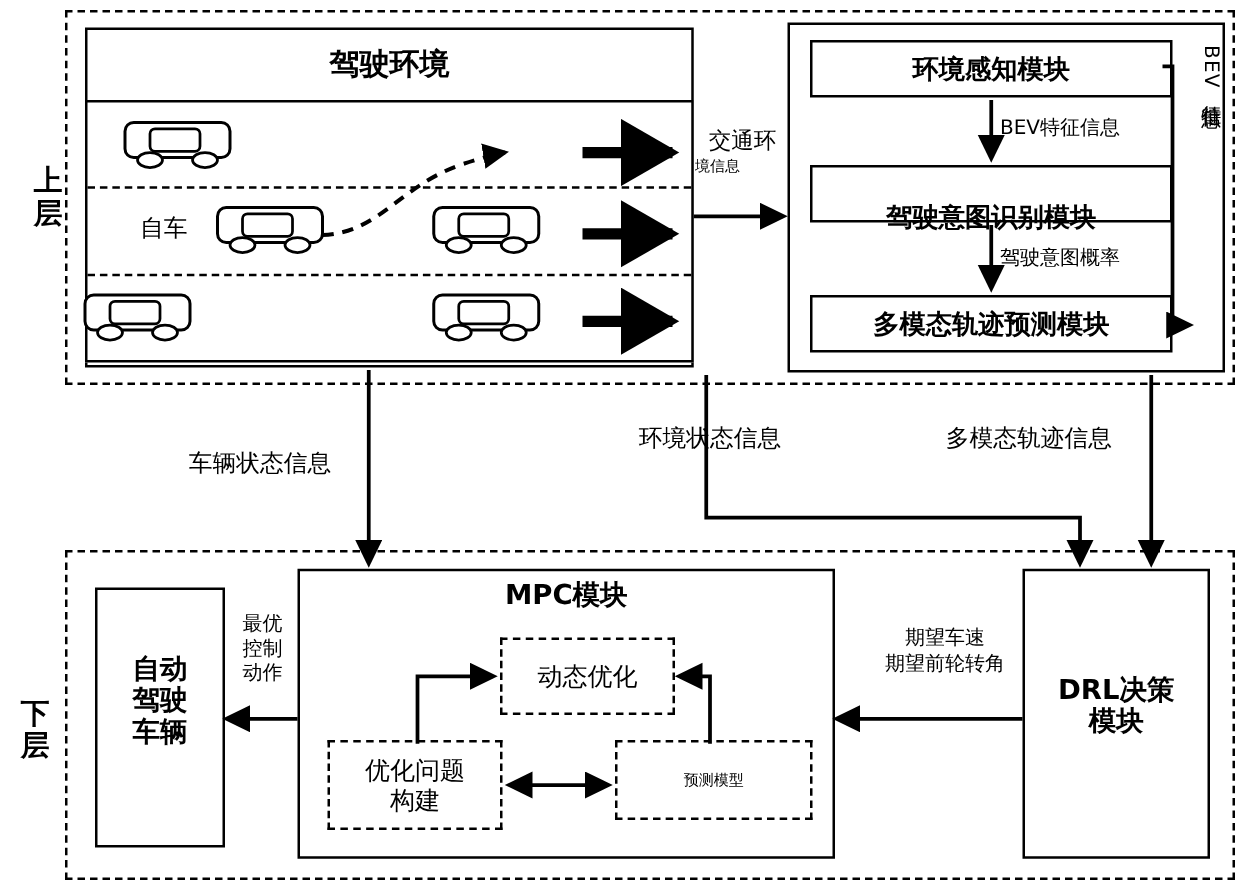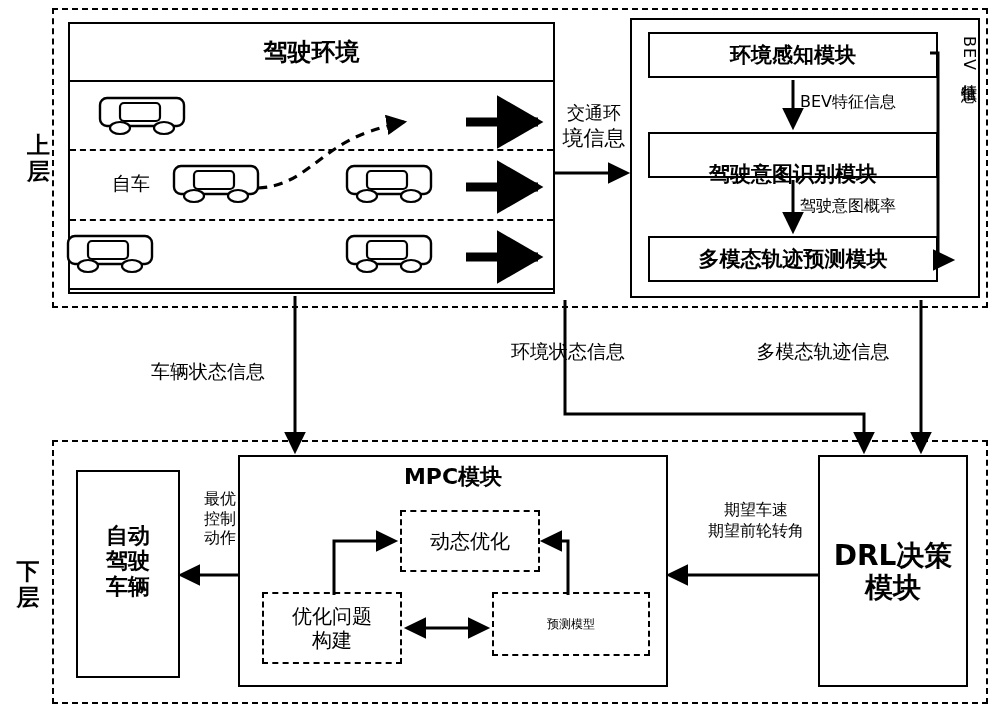--- a/index.html
+++ b/index.html
@@ -135,21 +135,21 @@
 
   <svg class="abs" style="left:552px;top:155px;" width="84" height="36" viewBox="0 0 84 36">
     <defs>
       <marker id="a3" markerWidth="8" markerHeight="8" refX="6" refY="3.6" orient="auto">
         <path d="M0,0 L7.4,3.6 L0,7.2 z" fill="#000"></path>
       </marker>
     </defs>
     <line x1="3" y1="18" x2="74" y2="18" stroke="#000" stroke-width="3" marker-end="url(#a3)"></line>
   </svg>
   <div class="abs txt" style="left:552px;top:102px;width:84px;font-size:18px;">交通环</div>
-  <div class="abs txt" style="left:552px;top:126px;width:84px;font-size:21px;text-align:center;">境信息</div>
+  <div class="abs txt" style="left:532px;top:126px;width:84px;font-size:12px;text-align:center;">境信息</div>
 
   <svg class="abs" style="left:0px;top:290px;" width="1000" height="170" viewBox="0 0 1000 170">
     <defs>
       <marker id="a4" markerWidth="8" markerHeight="8" refX="6" refY="3.6" orient="auto">
         <path d="M0,0 L7.4,3.6 L0,7.2 z" fill="#000"></path>
       </marker>
     </defs>
 
     <line x1="295" y1="6" x2="295" y2="160" stroke="#000" stroke-width="3" marker-end="url(#a4)"></line>
 
@@ -209,28 +209,28 @@
   </svg>
 
   <svg class="abs" style="left:176px;top:560px;" width="68" height="30" viewBox="0 0 68 30">
     <defs>
       <marker id="a6" markerWidth="8" markerHeight="8" refX="6" refY="3.6" orient="auto">
         <path d="M0,0 L7.4,3.6 L0,7.2 z" fill="#000"></path>
       </marker>
     </defs>
     <line x1="62" y1="15" x2="6" y2="15" stroke="#000" stroke-width="3" marker-end="url(#a6)"></line>
   </svg>
-  <div class="abs txt" style="left:180px;top:489px;width:60px;font-size:16px;line-height:1.22;padding-left:10px;">
+  <div class="abs txt" style="left:180px;top:489px;width:60px;font-size:16px;line-height:1.22;">
     <div>最优</div>
     <div>控制</div>
     <div>动作</div>
   </div>
 
   <div class="abs solid-box" style="left:818px;top:455px;width:150px;height:232px;"></div>
-  <div class="abs lbl" style="left:818px;top:540px;width:150px;font-size:28px;">
+  <div class="abs lbl" style="left:818px;top:540px;width:150px;font-size:22px;">
     <div>DRL决策</div>
     <div>模块</div>
   </div>
 
   <svg class="abs" style="left:664px;top:560px;" width="160" height="30" viewBox="0 0 160 30">
     <defs>
       <marker id="a7" markerWidth="8" markerHeight="8" refX="6" refY="3.6" orient="auto">
         <path d="M0,0 L7.4,3.6 L0,7.2 z" fill="#000"></path>
       </marker>
     </defs>

